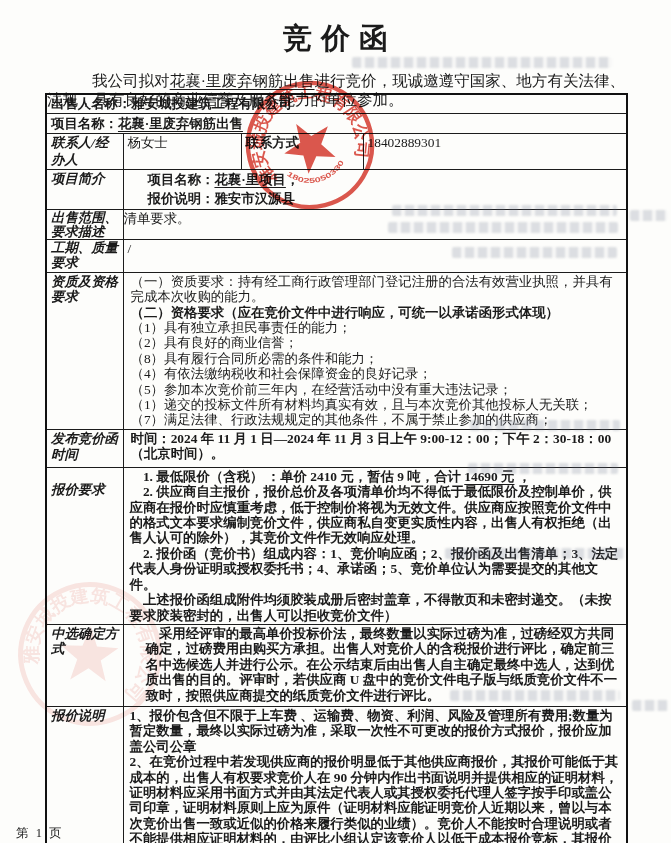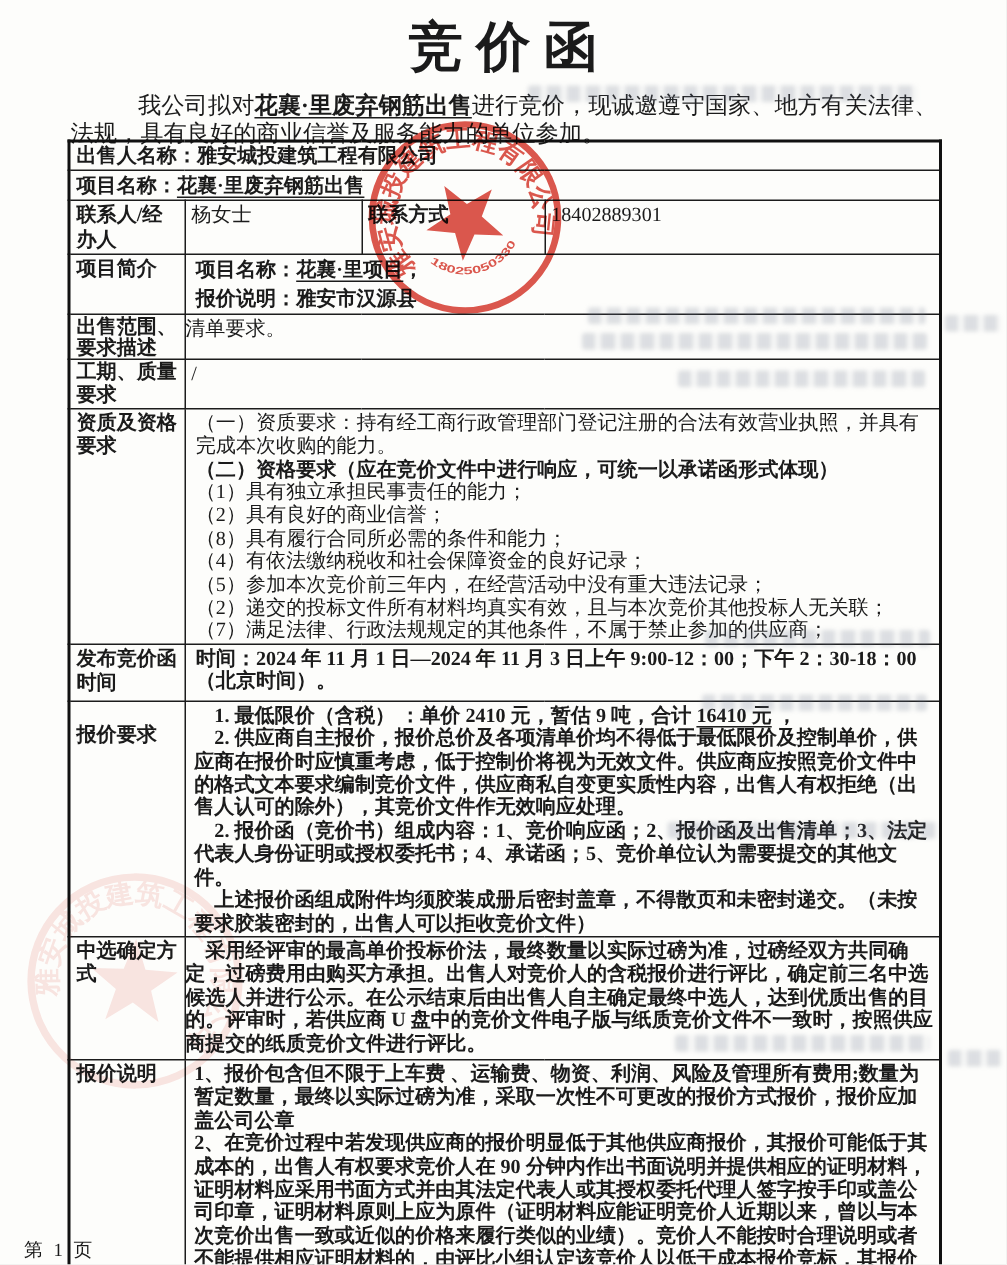--- a/index.html
+++ b/index.html
@@ -4,46 +4,46 @@
 <style>
   html,body{margin:0;padding:0;background:#e9e9e7;}
   .page{
     position:relative;width:671px;height:843px;margin:0 auto;
     background:#fdfdfb;overflow:hidden;
     font-family:"Liberation Serif","DejaVu Serif",serif;
     color:#1b1b1b;
   }
   
   .doc-title{
-    margin:0;padding-top:7px;text-align:center;
-    font-size:36px;font-weight:bold;letter-spacing:9px;text-indent:9px;
+    margin:12px;padding-top:7px;text-align:center;
+    font-size:29px;font-weight:bold;letter-spacing:9px;text-indent:9px;
   }
   .intro{
     margin:5px 46px 0 47px;font-size:15.5px;line-height:19px;
     text-align:justify;text-indent:45px;
   }
   
   table.bid{
     position:absolute;left:45px;top:93px;width:581px;
     border-collapse:collapse;table-layout:fixed;
     font-size:13.4px;line-height:15.4px;
   }
   table.bid td{
     border:1.4px solid #1c1c1c;padding:1px 4px;vertical-align:top;
     overflow:hidden;
   }
   table.bid{border:2px solid #111;}
-  td.lbl{font-weight:bold;padding-left:4px;}
+  td.lbl{font-weight:bold;padding-left:4px;font-style:italic;}
   td.lbl .l2{display:block;}
   .b{font-weight:bold;}
   .ctr{text-align:left;}
   .vmid{vertical-align:middle;}
   td p{margin:0;}
   .ind p, p.ind{text-indent:1em;}
-  u{text-underline-offset:2.5px;font-weight:bold;}
+  u{text-underline-offset:2.5px;}
   .tight{line-height:13.6px;}
   .r4line{line-height:18.5px;}
   
   .footer{
     position:absolute;left:16px;top:825px;width:100%;text-align:left;
     font-size:12.5px;letter-spacing:2px;
   }
   
   .seal{position:absolute;mix-blend-mode:multiply;pointer-events:none;}
   .seal-main{left:242px;top:77px;width:136px;height:136px;opacity:.84;transform:rotate(-14deg);}
@@ -84,21 +84,21 @@
 
     <tr style="height:35px">
       <td class="lbl" style="line-height:16.5px"><span>联系人/经</span><span class="l2">办人</span></td>
       <td>杨女士</td>
       <td class="b ctr">联系方式</td>
       <td>18402889301</td>
     </tr>
 
     <tr style="height:40px">
       <td class="lbl">项目简介</td>
-      <td colspan="3" class="b" style="padding-left:7px">
+      <td colspan="3" class="b" style="padding-left:24px">
         <p class="r4line"><span>项目名称：</span><u>花襄·里项目</u><span>，</span></p>
         <p class="r4line">报价说明：雅安市汉源县</p>
       </td>
     </tr>
 
     <tr style="height:27px">
       <td class="lbl tight"><span>出售范围、</span><span class="l2">要求描述</span></td>
       <td colspan="3" style="padding-left:0">清单要求。</td>
     </tr>
 
@@ -110,43 +110,43 @@
     <tr style="height:154px">
       <td class="lbl ctr vmid"><span>资质及资格</span><span class="l2">要求</span></td>
       <td colspan="3" style="padding-left:7px">
         <p>（一）资质要求：持有经工商行政管理部门登记注册的合法有效营业执照，并具有完成本次收购的能力。</p>
         <p class="b">（二）资格要求（应在竞价文件中进行响应，可统一以承诺函形式体现）</p>
         <p>（1）具有独立承担民事责任的能力；</p>
         <p>（2）具有良好的商业信誉；</p>
         <p>（8）具有履行合同所必需的条件和能力；</p>
         <p>（4）有依法缴纳税收和社会保障资金的良好记录；</p>
         <p>（5）参加本次竞价前三年内，在经营活动中没有重大违法记录；</p>
-        <p>（2）递交的投标文件所有材料均真实有效，且与本次竞价其他投标人无关联；</p>
+        <p>（1）递交的投标文件所有材料均真实有效，且与本次竞价其他投标人无关联；</p>
         <p>（7）满足法律、行政法规规定的其他条件，不属于禁止参加的供应商；</p>
       </td>
     </tr>
 
     <tr style="height:38px">
       <td class="lbl" style="line-height:16.5px"><span>发布竞价函</span><span class="l2">时间</span></td>
       <td colspan="3" class="b" style="padding-left:7px">时间：2024 年 11 月 1 日—2024 年 11 月 3 日上午 9:00-12：00；下午 2：30-18：00（北京时间）。</td>
     </tr>
 
     <tr style="height:138px">
       <td class="lbl" style="padding-top:14px">报价要求</td>
       <td colspan="3" class="b ind" style="padding-left:6px">
-        <p><span>1. 最低限价（含税） ：单价 2410 元，暂估 9 吨，合计 </span><u>16410 元</u><span> ，</span></p>
+        <p><span>1. 最低限价（含税） ：单价 2410 元，暂估 9 吨，合计 </span><u>14690 元</u><span> ，</span></p>
         <p>2. 供应商自主报价，报价总价及各项清单价均不得低于最低限价及控制单价，供应商在报价时应慎重考虑，低于控制价将视为无效文件。供应商应按照竞价文件中的格式文本要求编制竞价文件，供应商私自变更实质性内容，出售人有权拒绝（出售人认可的除外），其竞价文件作无效响应处理。</p>
         <p>2. 报价函（竞价书）组成内容：1、竞价响应函；2、报价函及出售清单；3、法定代表人身份证明或授权委托书；4、承诺函；5、竞价单位认为需要提交的其他文件。</p>
         <p>上述报价函组成附件均须胶装成册后密封盖章，不得散页和未密封递交。（未按要求胶装密封的，出售人可以拒收竞价文件）</p>
       </td>
     </tr>
 
     <tr style="height:82px">
       <td class="lbl"><span>中选确定方</span><span class="l2">式</span></td>
-      <td colspan="3" class="b" style="padding-left:0">
+      <td colspan="3" class="b" style="padding-left:22px">
         <p class="ind">采用经评审的最高单价投标价法，最终数量以实际过磅为准，过磅经双方共同确定，过磅费用由购买方承担。出售人对竞价人的含税报价进行评比，确定前三名中选候选人并进行公示。在公示结束后由出售人自主确定最终中选人，达到优质出售的目的。评审时，若供应商 U 盘中的竞价文件电子版与纸质竞价文件不一致时，按照供应商提交的纸质竞价文件进行评比。</p>
       </td>
     </tr>
 
     <tr style="height:137px">
       <td class="lbl">报价说明</td>
       <td colspan="3" class="b" style="padding-left:6px">
         <p>1、报价包含但不限于上车费 、运输费、物资、利润、风险及管理所有费用;数量为暂定数量，最终以实际过磅为准，采取一次性不可更改的报价方式报价，报价应加盖公司公章</p>
         <p>2、在竞价过程中若发现供应商的报价明显低于其他供应商报价，其报价可能低于其成本的，出售人有权要求竞价人在 90 分钟内作出书面说明并提供相应的证明材料，证明材料应采用书面方式并由其法定代表人或其授权委托代理人签字按手印或盖公司印章，证明材料原则上应为原件（证明材料应能证明竞价人近期以来，曾以与本次竞价出售一致或近似的价格来履行类似的业绩）。竞价人不能按时合理说明或者不能提供相应证明材料的，由评比小组认定该竞价人以低于成本报价竞标，其报价作无效</p>
       </td>

